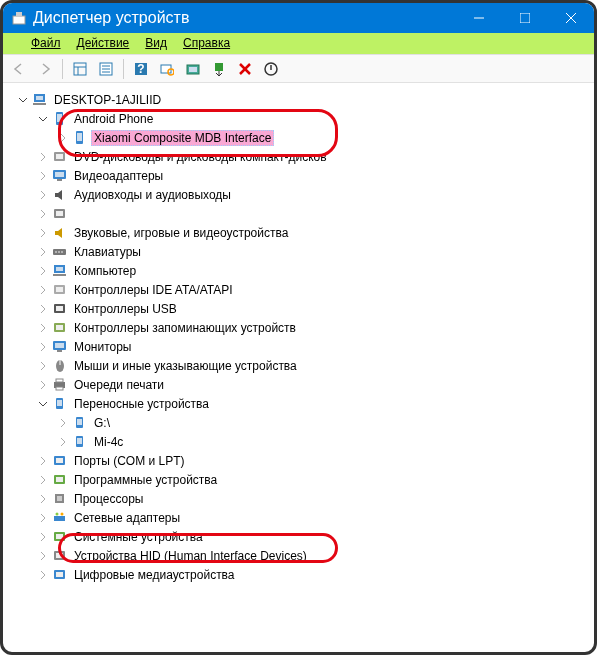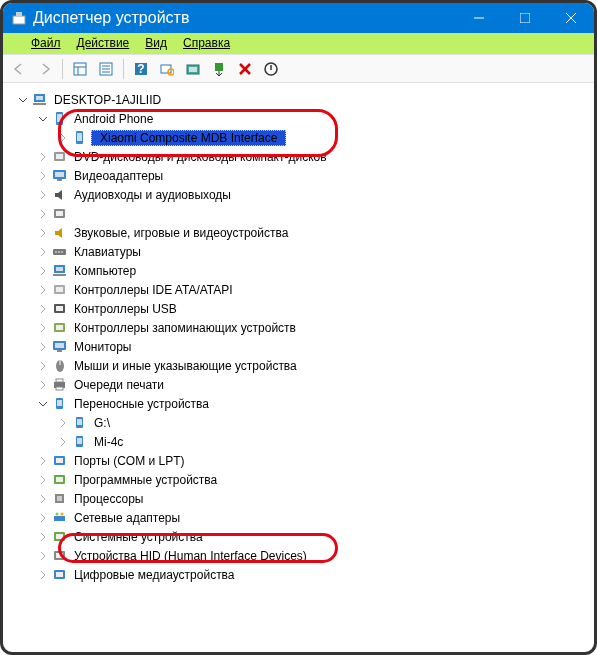--- a/index.html
+++ b/index.html
@@ -14,21 +14,21 @@
 .toolbar{height:28px;display:flex;align-items:center;padding:2px 4px;border-bottom:1px solid #e1e1e1;background:#f9f9f9;gap:2px}
 .tb{width:24px;height:24px;display:flex;align-items:center;justify-content:center;border:1px solid transparent}
 .tb.disabled{opacity:.4}
 .sep{width:1px;height:20px;background:#ccc;margin:0 3px}
 .tree{padding:6px 2px;position:relative;height:calc(100% - 80px);overflow:hidden}
 .node{display:flex;align-items:flex-end;height:19px;white-space:nowrap;cursor:default}
 .indent{display:inline-block}
 .expander{width:16px;height:16px;display:inline-flex;align-items:center;justify-content:center;font-size:10px;color:#666}
 .node-icon{width:18px;height:16px;display:inline-flex;align-items:center;justify-content:center;margin-right:2px}
 .node-label{padding:1px 3px}
-.node-label.selected{background:#1d4ed8;border:1px dotted #99d1ff;padding:0 8px}
+.node-label.selected{background:#f9a8d4;border:1px dotted #99d1ff;padding:0 2px}
 .highlight{position:absolute;border:3px solid #e30613;border-radius:20px;pointer-events:none;z-index:10}
 .hl1{left:55px;top:26px;width:280px;height:48px}
 .hl2{left:55px;top:450px;width:280px;height:30px}
 svg{display:block}
 </style>
 </head>
 <body>
 
 <div class="titlebar">
   <span class="titlebar-icon">

